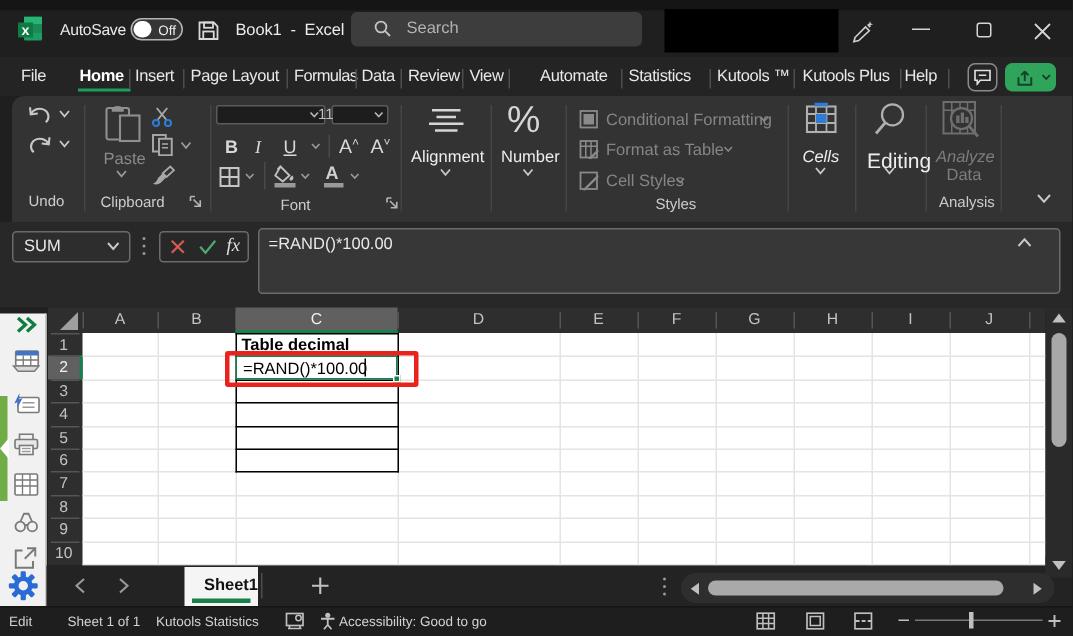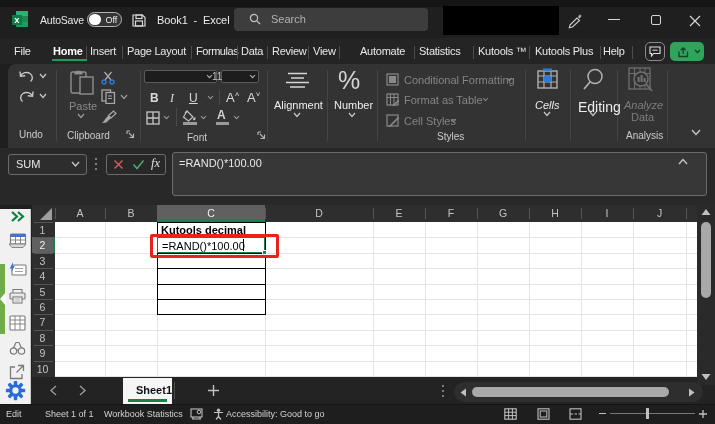--- a/index.html
+++ b/index.html
@@ -393,21 +393,21 @@
 <div class="abs" style="left:157px;top:222px;width:109px;height:1px;background:#000;"></div>
 <div class="abs" style="left:157px;top:237px;width:109px;height:1px;background:#000;"></div>
 <div class="abs" style="left:157px;top:253px;width:109px;height:1px;background:#000;"></div>
 <div class="abs" style="left:157px;top:268px;width:109px;height:1px;background:#000;"></div>
 <div class="abs" style="left:157px;top:284px;width:109px;height:1px;background:#000;"></div>
 <div class="abs" style="left:157px;top:299px;width:109px;height:1px;background:#000;"></div>
 <div class="abs" style="left:157px;top:314px;width:109px;height:1px;background:#000;"></div>
 <div class="abs" style="left:157px;top:222px;width:1px;height:93px;background:#000;"></div>
 <div class="abs" style="left:265px;top:222px;width:1px;height:93px;background:#000;"></div>
 
-<div class="abs txt" style="left:161px;top:224px;font-size:11px;font-weight:bold;color:#000;">Kutools decimal</div>
+<div class="abs txt" style="left:161px;top:224px;font-size:11px;font-weight:bold;color:#000;">Table decimal</div>
 <div class="abs" style="left:157px;top:237px;width:108px;height:16px;border:1.3px solid #15814b;"></div>
 <div class="abs txt" style="left:162px;top:240px;font-size:11px;color:#000;">=RAND()*100.00</div>
 <div class="abs" style="left:243px;top:239px;width:1.2px;height:12px;background:#000;"></div>
 <div class="abs" style="left:262px;top:250px;width:5px;height:5px;background:#15814b;border:1px solid #fff;"></div>
 
 <div class="abs" style="left:150px;top:234px;width:129px;height:24px;border:3.6px solid #e8231d;border-radius:2px;"></div>
 
 <div class="abs" style="left:697px;top:205px;width:18px;height:172px;background:#2a2a2a;"></div>
 <svg class="abs" style="left:701px;top:208px;" width="10" height="8" viewBox="0 0 10 8">
   <path d="M5 1 L9.5 7 H0.5 Z" fill="#c0c0c0"></path>
@@ -494,21 +494,21 @@
   <path d="M7 0.5 L1.5 4.5 L7 8.5 Z" fill="#c0c0c0"></path>
 </svg>
 <div class="abs" style="left:472px;top:387px;width:197px;height:10px;background:#a9a9a9;border-radius:5px;"></div>
 <svg class="abs" style="left:688px;top:388px;" width="8" height="9" viewBox="0 0 8 9">
   <path d="M1 0.5 L6.5 4.5 L1 8.5 Z" fill="#c0c0c0"></path>
 </svg>
 
 <div class="abs" style="left:0;top:404px;width:715px;height:20px;background:#1e1e1e;border-top:1px solid #151515;"></div>
 <div class="abs txt" style="left:6px;top:409px;font-size:9px;color:#d2d2d2;">Edit</div>
 <div class="abs txt" style="left:45px;top:409px;font-size:9px;color:#d2d2d2;">Sheet 1 of 1</div>
-<div class="abs txt" style="left:104px;top:409px;font-size:9px;color:#d2d2d2;">Workbook Statistics</div>
+<div class="abs txt" style="left:104px;top:409px;font-size:9px;color:#d2d2d2;">Kutools Statistics</div>
 <svg class="abs" style="left:190px;top:408px;" width="13" height="12" viewBox="0 0 13 12">
   <rect x="1" y="1" width="11" height="8" fill="none" stroke="#c0c0c0" stroke-width="1.1"></rect>
   <path d="M3 9 v2 M10 9 v2 M2 11 h9" stroke="#c0c0c0" stroke-width="1.1"></path>
   <circle cx="9" cy="4" r="1.8" fill="none" stroke="#c0c0c0" stroke-width="1"></circle>
 </svg>
 <svg class="abs" style="left:213px;top:408px;" width="11" height="12" viewBox="0 0 11 12">
   <circle cx="5.5" cy="2.2" r="1.7" fill="#c0c0c0"></circle>
   <path d="M1 4.5 h9 M5.5 4.5 v4 M5.5 8.5 L3 11.5 M5.5 8.5 L8 11.5" stroke="#c0c0c0" stroke-width="1.2" fill="none"></path>
 </svg>
 <div class="abs txt" style="left:226px;top:409px;font-size:9px;color:#d2d2d2;">Accessibility: Good to go</div>

